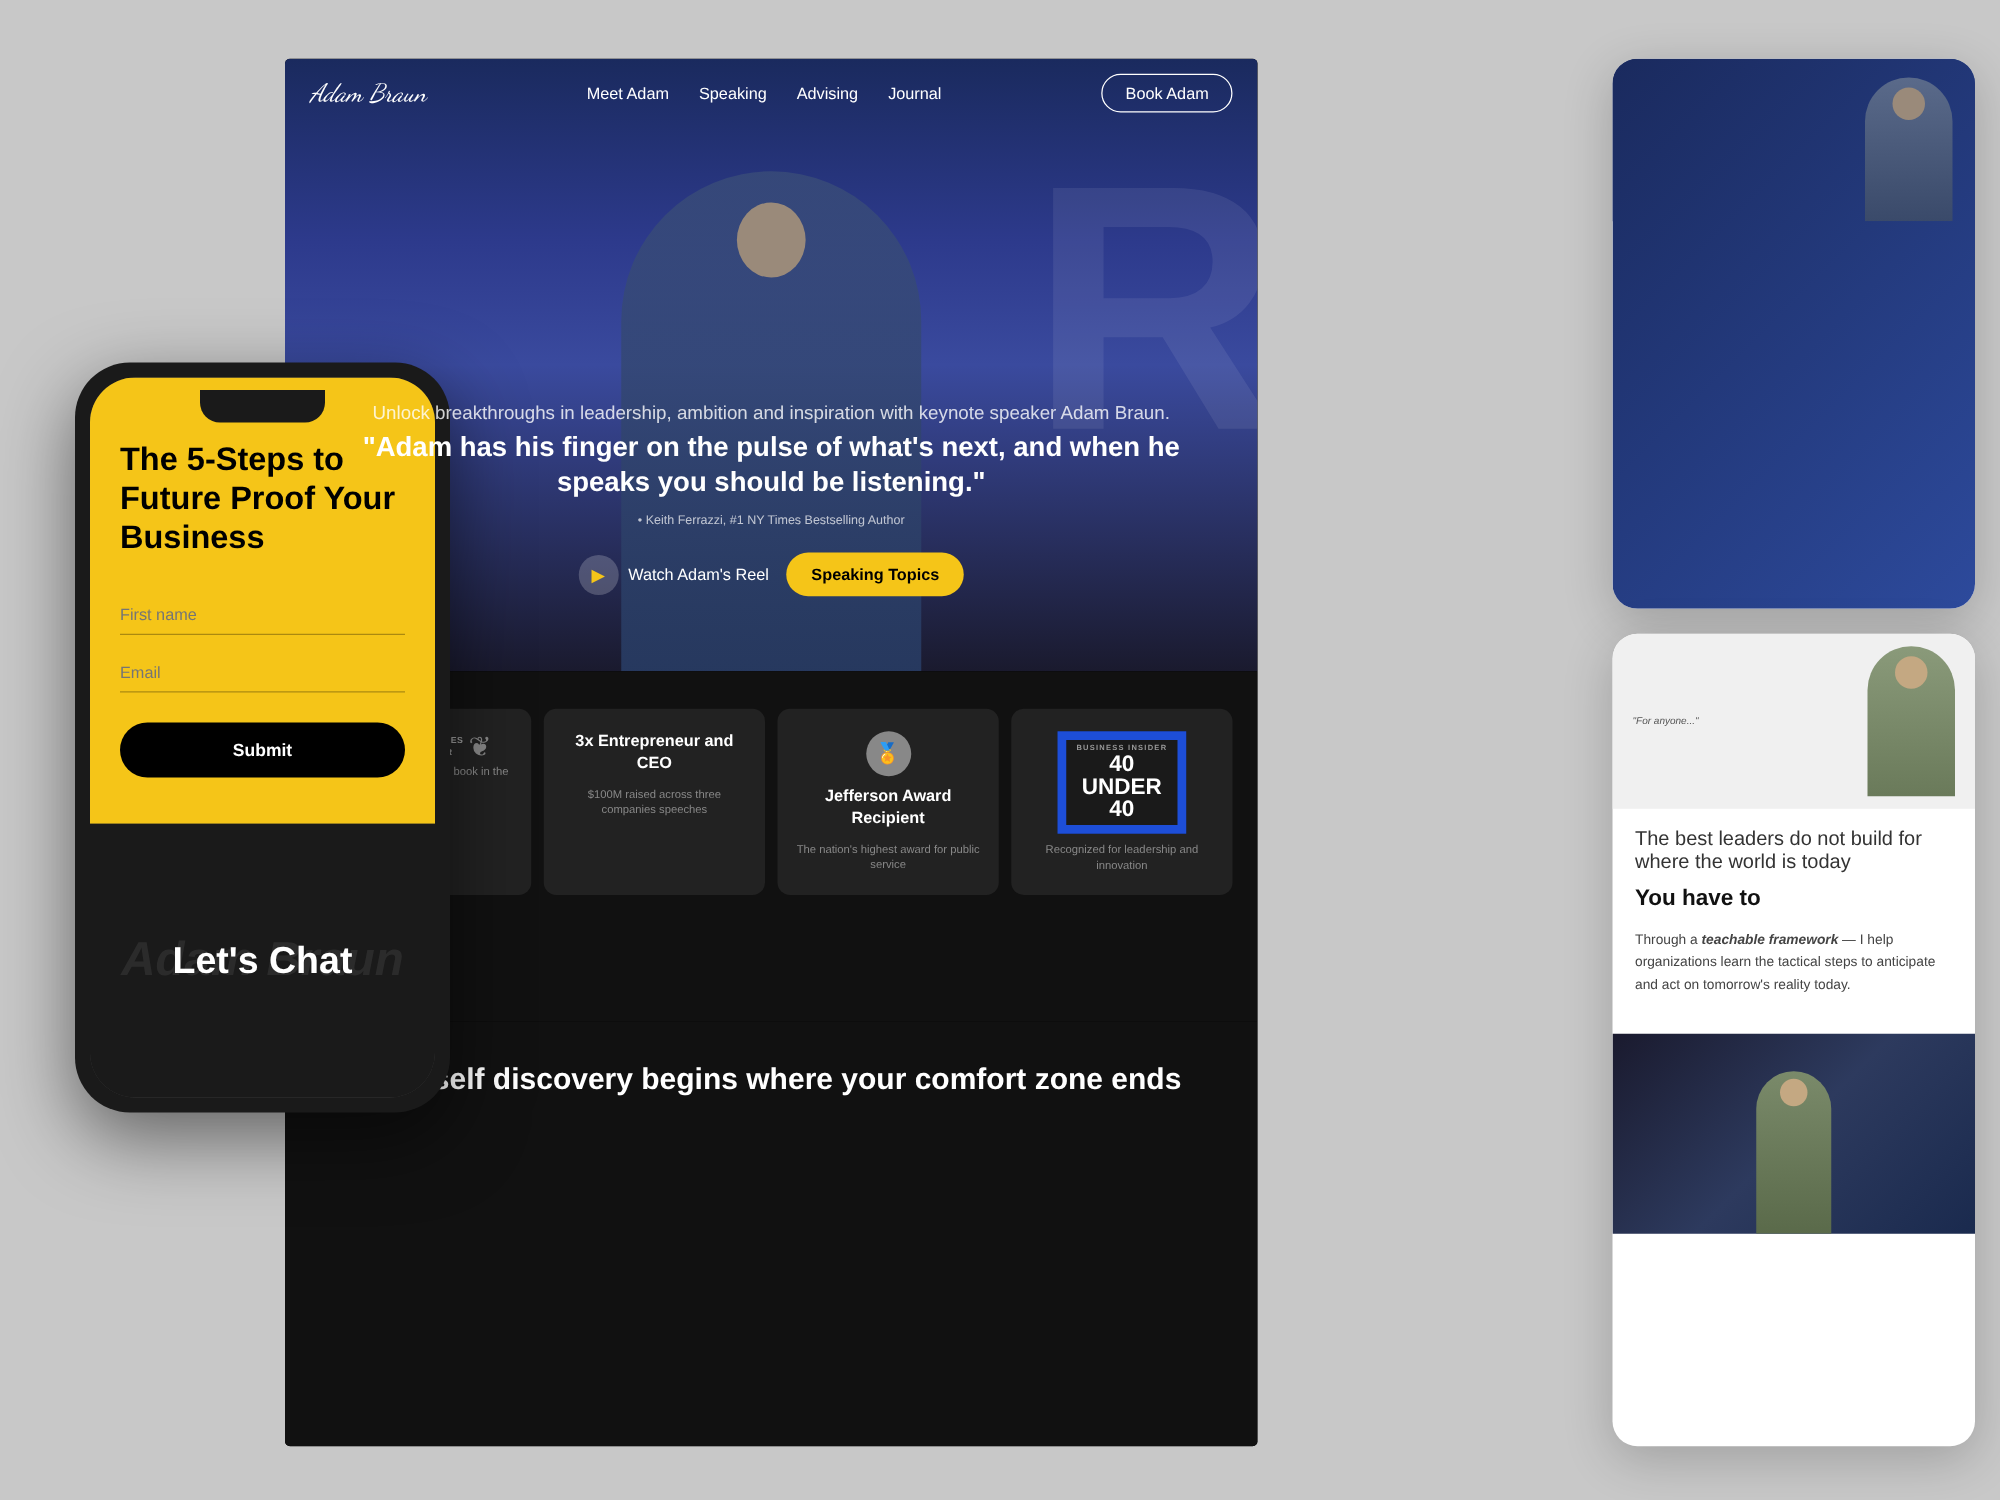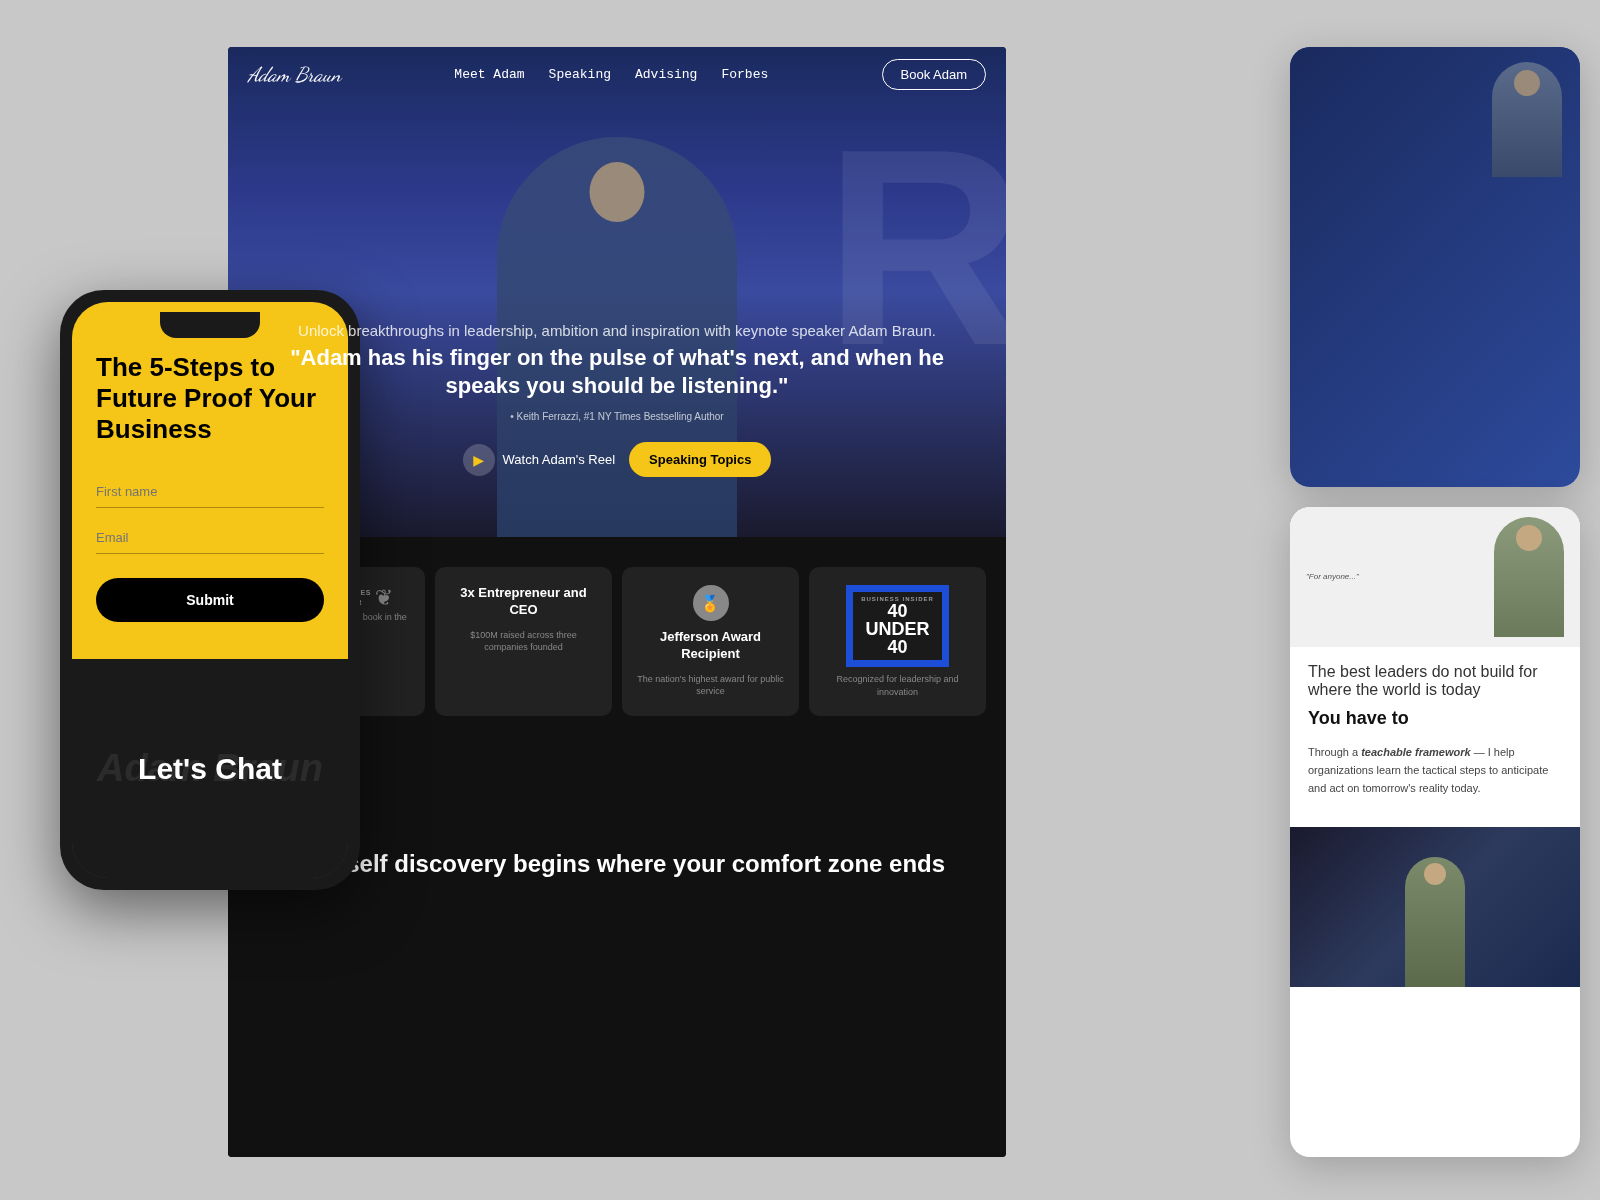--- a/index.html
+++ b/index.html
@@ -39,21 +39,20 @@
     .nav-logo {
       font-family: 'Dancing Script', cursive;
       font-style: italic;
       color: #fff;
       font-size: 20px;
       font-weight: 400;
     }
     .nav-links {
       display: flex;
       gap: 24px;
-      font-family: Liberation Mono, monospace;
     }
     .nav-link {
       color: #fff;
       font-size: 13px;
       text-decoration: none;
     }
     .nav-book {
       background: transparent;
       border: 1.5px solid #fff;
       color: #fff;
@@ -493,21 +492,21 @@
 <body>
 
 <div class="main-website">
 
   <div class="nav">
     <div class="nav-logo">Adam Braun</div>
     <div class="nav-links">
       <a class="nav-link">Meet Adam</a>
       <a class="nav-link">Speaking</a>
       <a class="nav-link">Advising</a>
-      <a class="nav-link">Forbes</a>
+      <a class="nav-link">Journal</a>
     </div>
     <button class="nav-book">Book Adam</button>
   </div>
 
   <div class="hero">
     <div class="hero-bg-letter">R</div>
 
     <div style="position:absolute;bottom:0;left:50%;transform:translateX(-50%);width:240px;height:400px;background:linear-gradient(180deg,rgba(60,80,120,0.7) 0%,rgba(40,60,100,0.9) 100%);border-radius:120px 120px 0 0;">
       <div style="width:55px;height:60px;background:#9a8a7a;border-radius:50%;position:absolute;top:25px;left:50%;transform:translateX(-50%);"></div>
     </div>
@@ -532,21 +531,21 @@
         <div class="nyt-badge">
           <div class="nyt-wreath">❧
             <div class="nyt-text">NEW YORK TIMES<br>BESTSELLER</div>
           ❦</div>
         </div>
         <p class="card-subtitle">Bestselling author of #1 book in the country</p>
       </div>
 
       <div class="achievement-card">
         <div class="card-title">3x Entrepreneur and CEO</div>
-        <p class="card-subtitle">$100M raised across three companies founded</p>
+        <p class="card-subtitle">$100M raised across three companies speeches</p>
       </div>
 
       <div class="achievement-card">
         <div class="medal-icon">🏅</div>
         <div class="card-title">Jefferson Award Recipient</div>
         <p class="card-subtitle">The nation's highest award for public service</p>
       </div>
 
       <div class="achievement-card">
         <div class="forty-badge">

